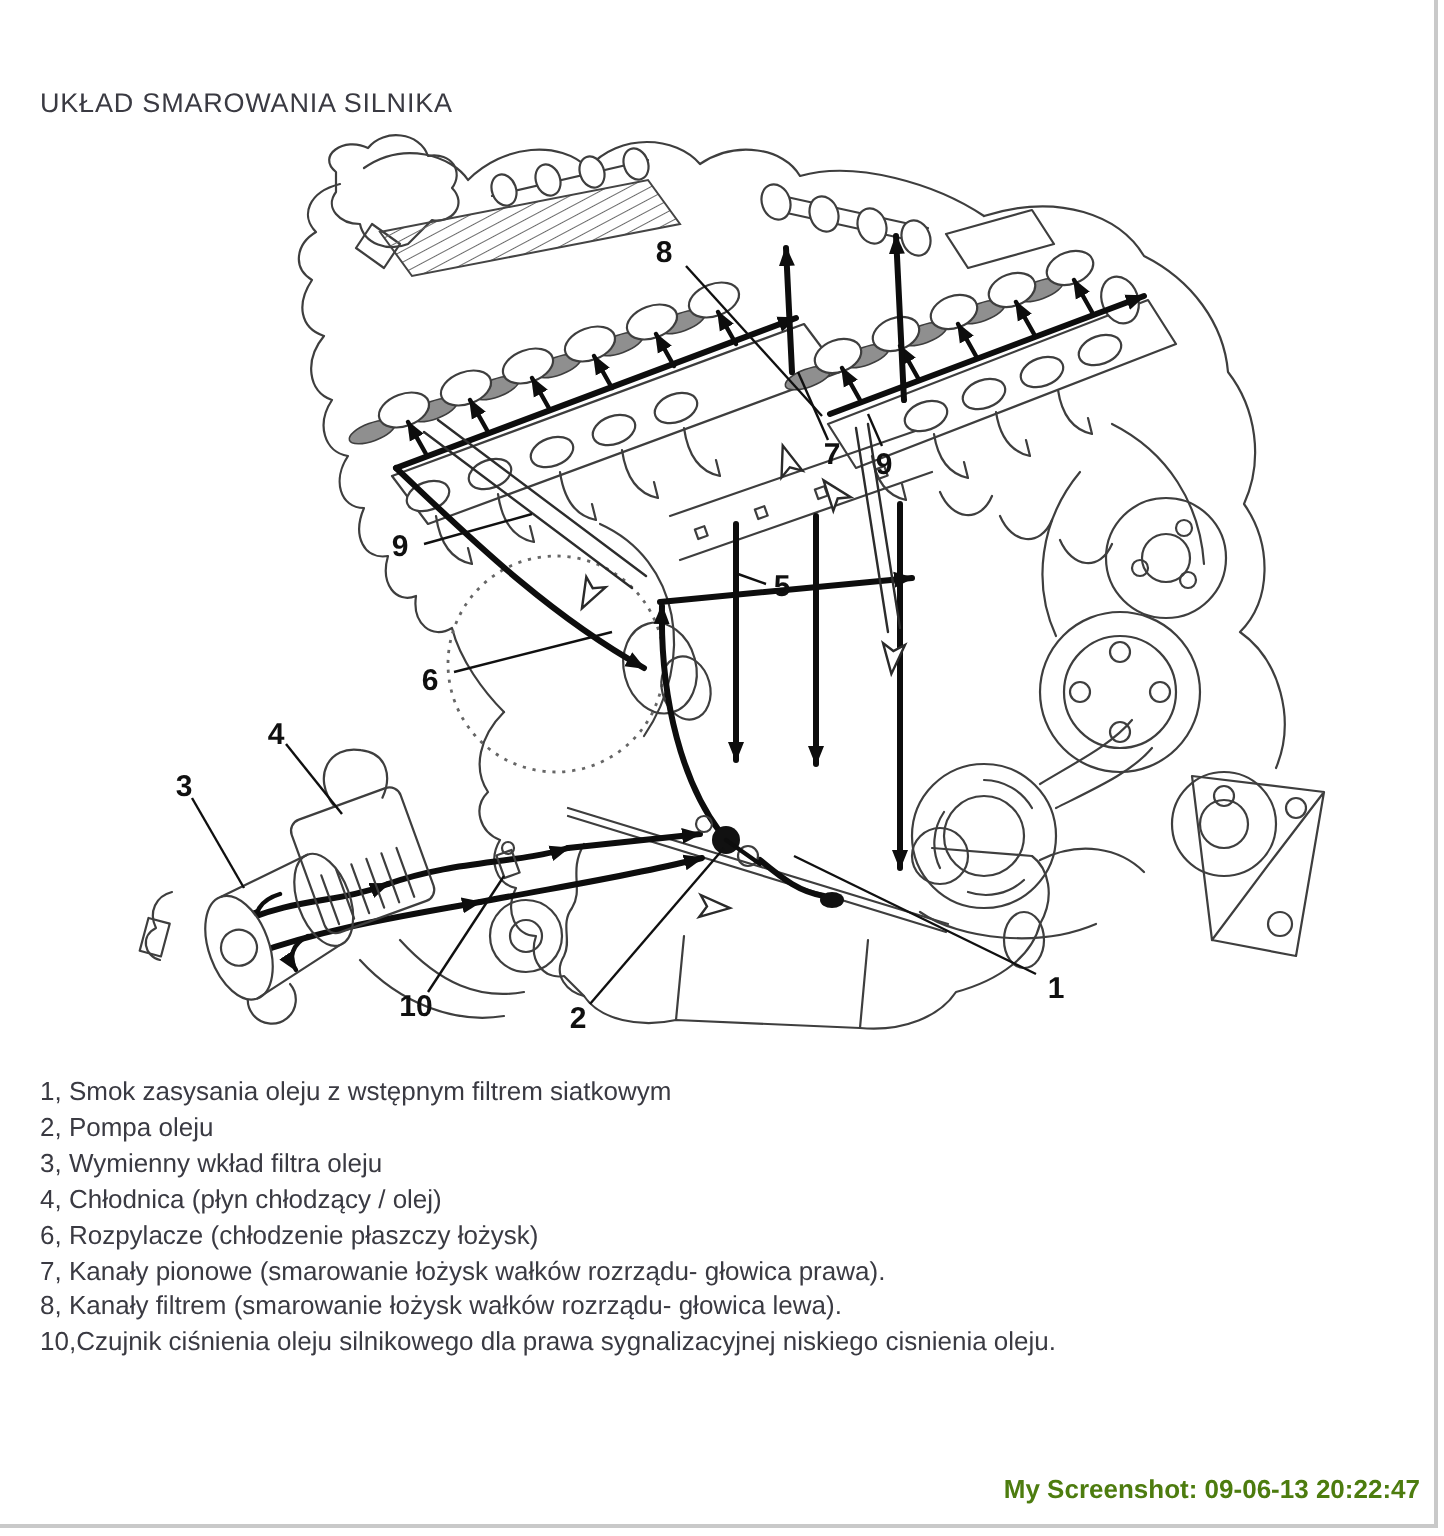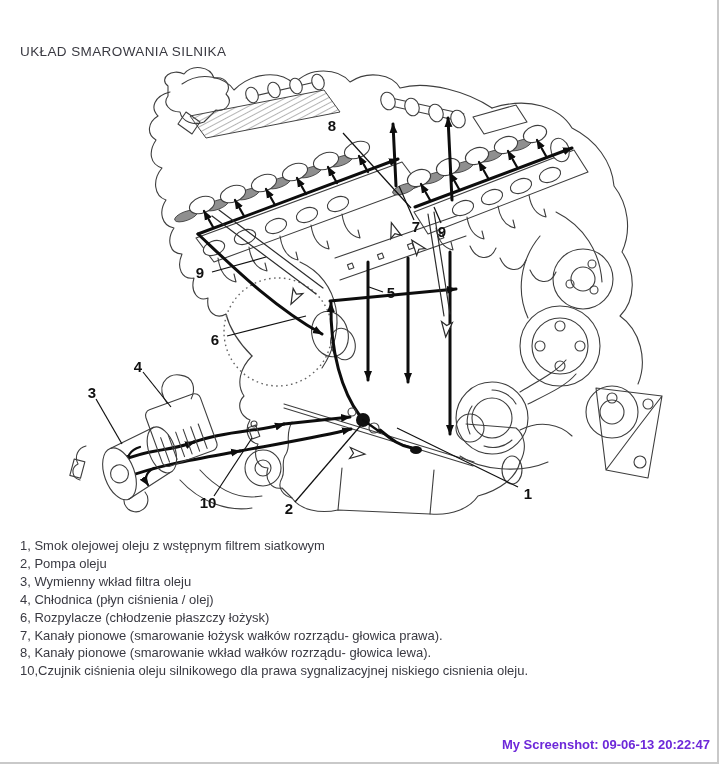--- a/index.html
+++ b/index.html
@@ -10,21 +10,21 @@
   .frame-right{position:absolute;top:0;left:717px;width:2px;height:763px;background:#c9c9c9;}
   .frame-bottom{position:absolute;top:762px;left:0;width:719px;height:2px;background:#c9c9c9;}
   .page-title{
     position:absolute;top:44px;left:20px;font-size:13.5px;letter-spacing:.4px;
     color:#3a3a42;white-space:nowrap;text-align:right;
   }
   .figure{position:absolute;top:0;left:0;width:722px;height:545px;}
   .legend{position:absolute;top:537px;left:20px;font-size:13px;line-height:17.9px;color:#3a3a42;}
   .legend-row{white-space:nowrap;}
   .watermark{
-    position:absolute;top:737px;right:12px;font-size:13px;font-weight:bold;color:#6d28d9;
+    position:absolute;top:737px;right:12px;font-size:13px;font-weight:bold;color:#4d7c0f;
     white-space:nowrap;
   }
   
   .t{fill:none;stroke:#3e3e3e;stroke-width:1.1;stroke-linecap:round;stroke-linejoin:round;}
   .b{fill:none;stroke:#0d0d0d;stroke-width:3;stroke-linecap:round;stroke-linejoin:round;}
   .b2{fill:none;stroke:#0d0d0d;stroke-width:2.2;stroke-linecap:round;stroke-linejoin:round;}
   .thin2{fill:none;stroke:#2c2c2c;stroke-width:1.2;stroke-linecap:round;}
   .g{fill:#8f8f8f;stroke:#3e3e3e;stroke-width:.8;}
   .w{fill:#ffffff;stroke:#3e3e3e;stroke-width:1.1;}
   .dark{fill:#111111;stroke:none;}
@@ -278,26 +278,26 @@
     <text class="callout" x="138" y="372">4</text>
     <text class="callout" x="92" y="398">3</text>
     <text class="callout" x="208" y="508">10</text>
     <text class="callout" x="289" y="514">2</text>
     <text class="callout" x="528" y="499">1</text>
   </g>
 </svg>
 </div>
 
 <div class="legend">
-  <div class="legend-row">1, Smok olejowej oleju z wstępnym filtrem siatkowym</div>
+  <div class="legend-row">1, Smok zasysania oleju z wstępnym filtrem siatkowym</div>
   <div class="legend-row">2, Pompa oleju</div>
   <div class="legend-row">3, Wymienny wkład filtra oleju</div>
-  <div class="legend-row">4, Chłodnica (płyn ciśnienia / olej)</div>
+  <div class="legend-row">4, Chłodnica (płyn chłodzący / olej)</div>
   <div class="legend-row">6, Rozpylacze (chłodzenie płaszczy łożysk)</div>
   <div class="legend-row">7, Kanały pionowe (smarowanie łożysk wałków rozrządu- głowica prawa).</div>
-  <div class="legend-row">8, Kanały pionowe (smarowanie wkład wałków rozrządu- głowica lewa).</div>
+  <div class="legend-row">8, Kanały filtrem (smarowanie łożysk wałków rozrządu- głowica lewa).</div>
   <div class="legend-row">10,Czujnik ciśnienia oleju silnikowego dla prawa sygnalizacyjnej niskiego cisnienia oleju.</div>
 </div>
 
 <div class="watermark">My Screenshot: 09-06-13 20:22:47</div>
 
 <div class="frame-right"></div>
 <div class="frame-bottom"></div>
 
 </body></html>

